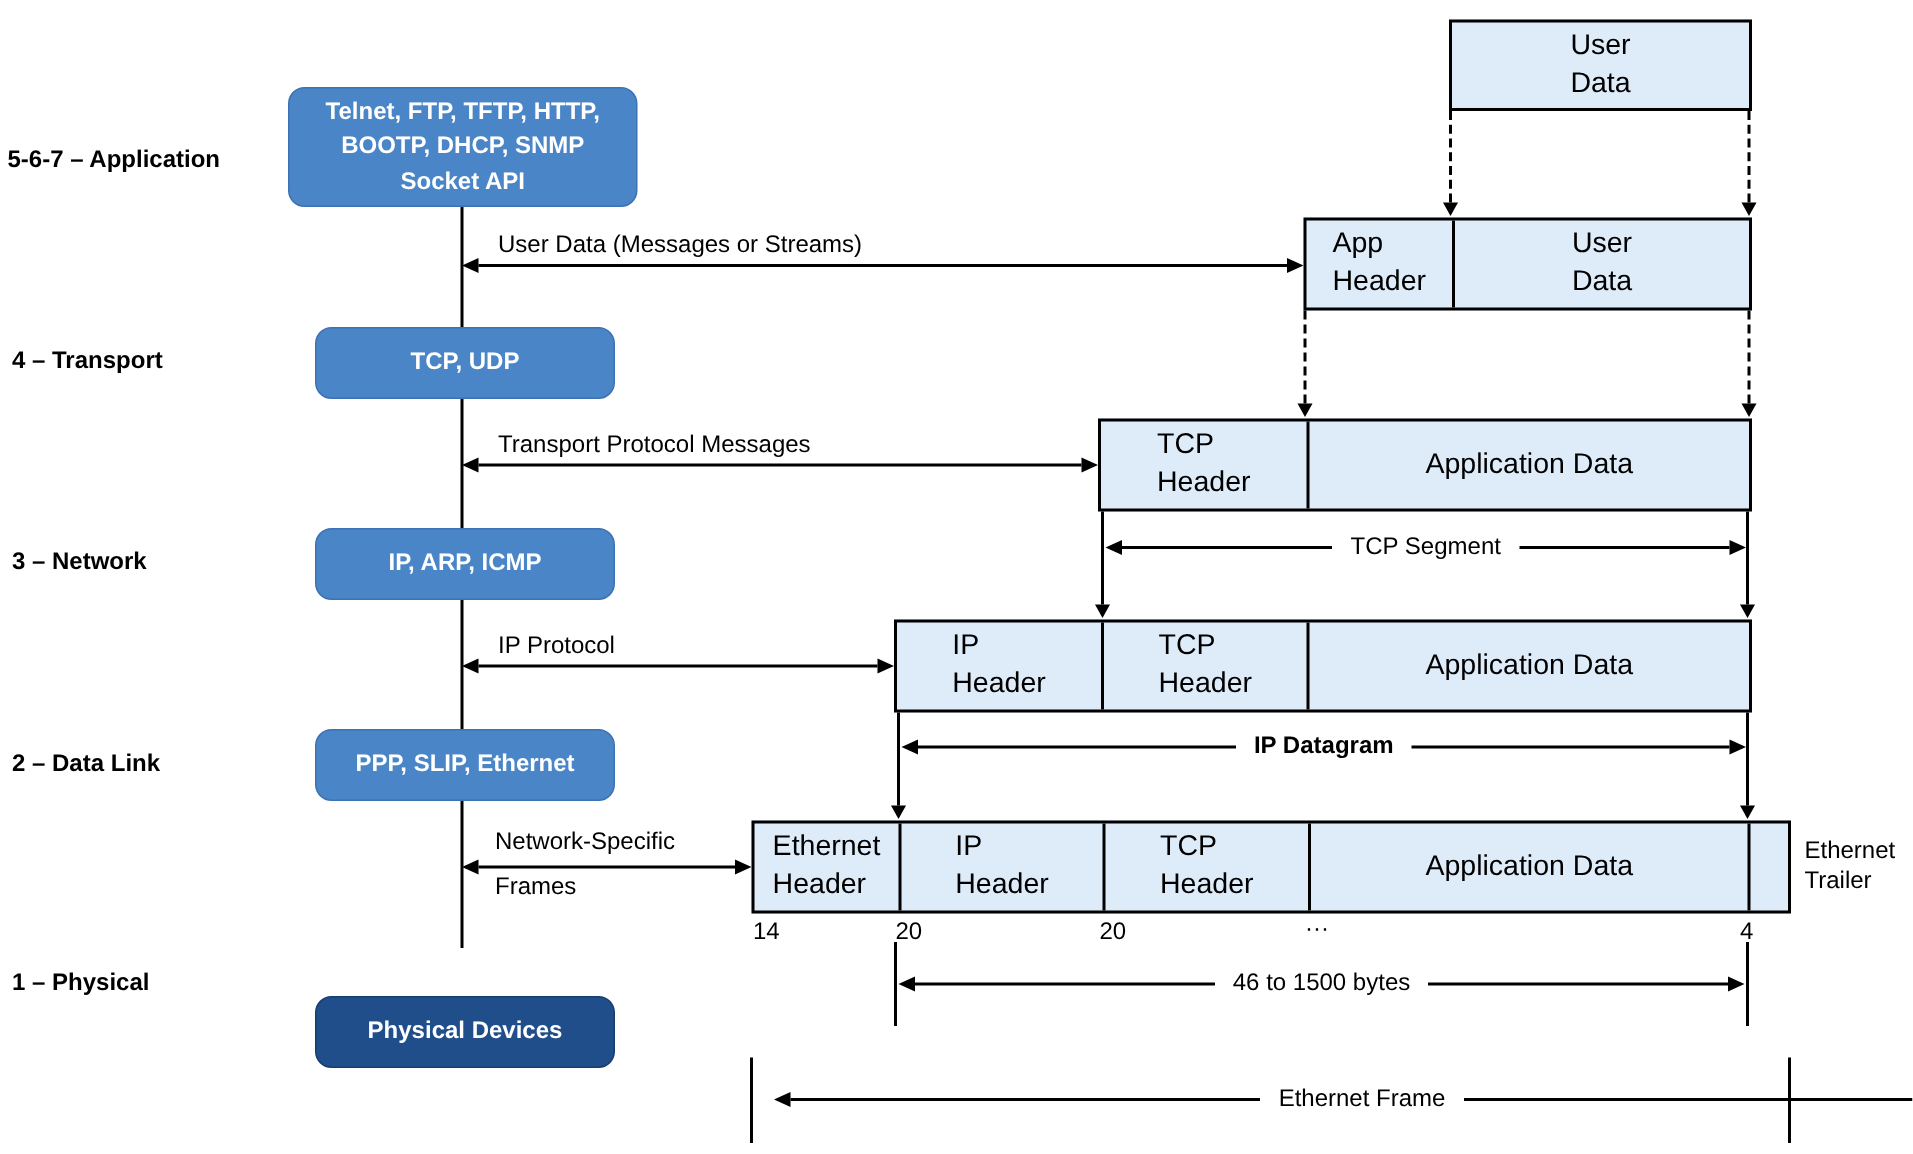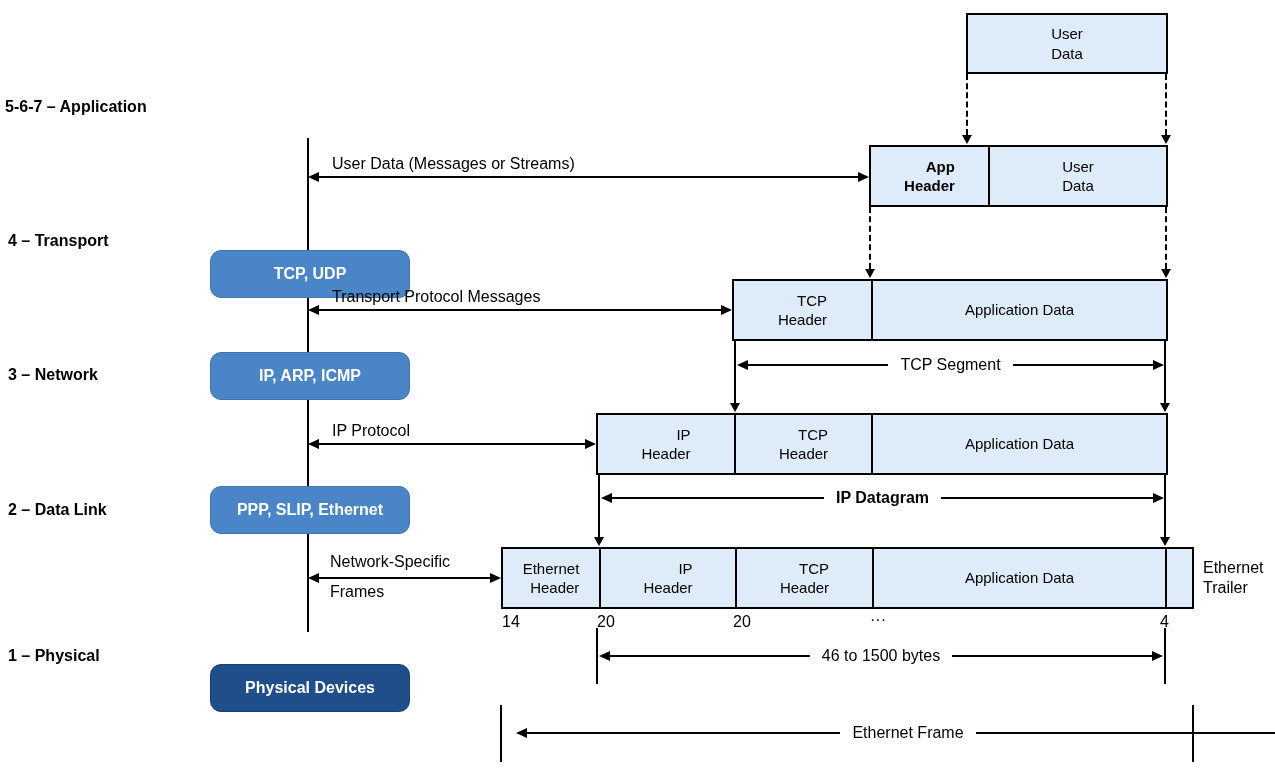--- a/index.html
+++ b/index.html
@@ -10,22 +10,22 @@
   .layer-label{position:absolute;font-weight:bold;font-size:16px;white-space:nowrap;}
   .pbox{
     position:absolute;background:#4A86C7;border:1px solid #3D72B4;color:#fff;font-weight:bold;
     font-size:16px;border-radius:11px;display:flex;align-items:center;justify-content:center;
     text-align:center;white-space:pre-line;line-height:1.45;box-sizing:border-box;
   }
   .pbox.navy{background:#1F4E8B;border-color:#173E70;}
   .trunk{position:absolute;width:2px;background:#000;}
   .row{position:absolute;display:flex;border:2px solid #000;background:#DEEBF8;box-sizing:border-box;}
   .cell{
-    display:flex;align-items:center;justify-content:center;text-align:right;
-    font-size:15px;line-height:1.3;white-space:pre-line;box-sizing:border-box;height:100%;
+    display:flex;align-items:center;justify-content:center;text-align:left;
+    font-size:19px;line-height:1.3;white-space:pre-line;box-sizing:border-box;height:100%;
   }
   .cell + .cell{border-left:2px solid #000;}
   .cell.grow{flex:1;}
   .harrow{position:absolute;display:flex;align-items:center;height:12px;}
   .harrow .line{height:2px;background:#000;flex:1;}
   .harrow .lbl{padding:0 12px;font-size:16px;white-space:nowrap;}
   .ah-l{width:0;height:0;border-top:5px solid transparent;border-bottom:5px solid transparent;border-right:11px solid #000;}
   .ah-r{width:0;height:0;border-top:5px solid transparent;border-bottom:5px solid transparent;border-left:11px solid #000;}
   .varrow{position:absolute;width:0;}
   .varrow.solid{border-left:2px solid #000;}
@@ -43,21 +43,24 @@
 <div id="stage">
 
   <div class="layer-label" style="left:5px;top:98px;">5-6-7 – Application</div>
   <div class="layer-label" style="left:8px;top:232px;">4 – Transport</div>
   <div class="layer-label" style="left:8px;top:366px;">3 – Network</div>
   <div class="layer-label" style="left:8px;top:501px;">2 – Data Link</div>
   <div class="layer-label" style="left:8px;top:647px;">1 – Physical</div>
 
   <div class="trunk" style="left:307px;top:138px;height:494px;"></div>
 
-  <div class="pbox" style="left:210px;top:218px;width:200px;height:48px;margin-top:32px;">TCP, UDP</div>
+  <div class="pbox" style="left:192px;top:58px;width:233px;height:80px;">Telnet, FTP, TFTP, HTTP,
+BOOTP, DHCP, SNMP
+Socket API</div>
+  <div class="pbox" style="left:210px;top:218px;width:200px;height:48px;">TCP, UDP</div>
   <div class="pbox" style="left:210px;top:352px;width:200px;height:48px;">IP, ARP, ICMP</div>
   <div class="pbox" style="left:210px;top:486px;width:200px;height:48px;">PPP, SLIP, Ethernet</div>
   <div class="pbox navy" style="left:210px;top:632px;width:200px;height:48px;margin-top:32px;">Physical Devices</div>
 
   <div class="arrow-label" style="left:332px;top:155px;text-align:center;">User Data (Messages or Streams)</div>
   <div class="harrow" style="left:308px;top:171px;width:561px;">
     <span class="ah-l"></span>
       <span class="line"></span>
       <span class="ah-r"></span>
   </div>
@@ -83,21 +86,21 @@
       <span class="line"></span>
       <span class="ah-r"></span>
   </div>
 
   <div class="row" style="left:966px;top:13px;width:202px;height:61px;">
     <div class="cell grow">User
 Data</div>
   </div>
 
   <div class="row" style="left:869px;top:145px;width:299px;height:62px;">
-    <div class="cell" style="width:117px;font-weight:bold;">App
+    <div class="cell" style="width:97px;">App
 Header</div>
     <div class="cell grow">User
 Data</div>
   </div>
 
   <div class="row" style="left:732px;top:279px;width:436px;height:62px;">
     <div class="cell" style="width:137px;">TCP
 Header</div>
     <div class="cell grow">Application Data</div>
   </div>

